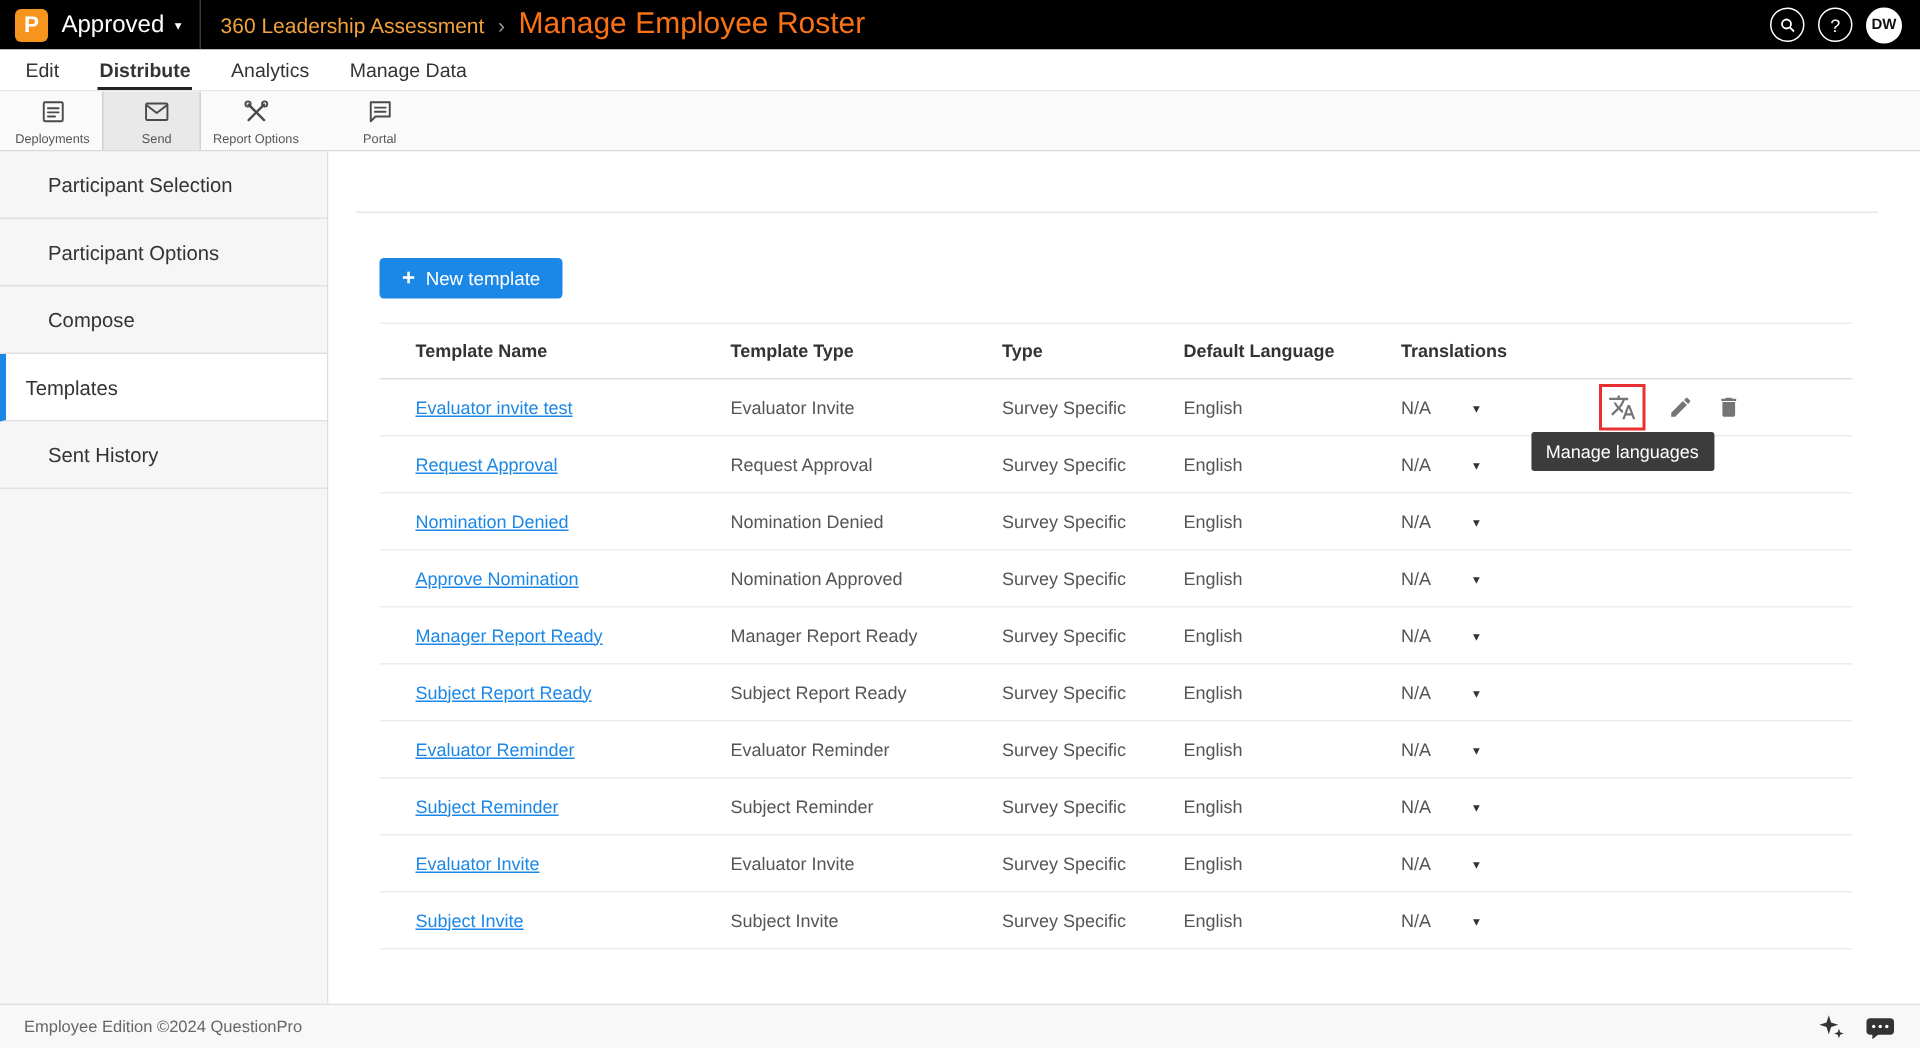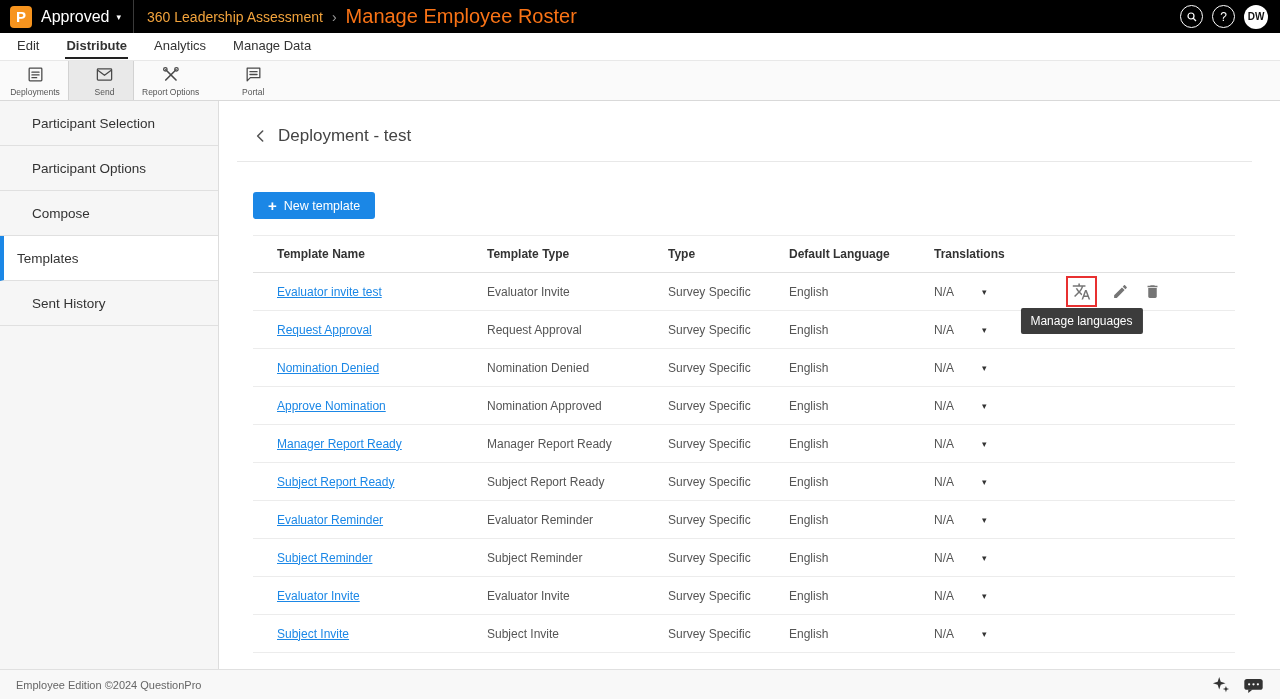--- a/index.html
+++ b/index.html
@@ -22,21 +22,21 @@
   .crumb-page { color: #f97316; font-size: 20px; }
   .topbar-right { margin-left: auto; display: flex; align-items: center; gap: 9px; }
   .circle-btn { width: 23px; height: 23px; border-radius: 50%; border: 1.5px solid #fff;
     display: flex; align-items: center; justify-content: center; background: transparent;
     color: #fff; font-size: 12px; cursor: pointer; padding: 0; }
   .avatar { width: 24px; height: 24px; border-radius: 50%; background: #fff; color: #111;
     font-size: 10px; font-weight: bold; display: flex; align-items: center;
     justify-content: center; cursor: pointer; }
 
   
-  .menubar { height: 28px; background: #fff; display: flex; align-items: flex-start;
+  .menubar { height: 28px; background: #fff; display: flex; align-items: center;
     gap: 25px; padding-left: 16px; border-bottom: 1px solid #e8e8e8; flex: 0 0 auto; }
   .menu-item { font-size: 13px; color: #333; cursor: pointer; padding: 5px 1px 4px;
     border-bottom: 2px solid transparent; }
   .menu-item.active { font-weight: bold; border-bottom: 2px solid #222; }
 
   
   .toolbar { height: 40px; background: #fafafa; border-bottom: 1px solid #d9d9d9;
     display: flex; align-items: stretch; padding-left: 2px; flex: 0 0 auto; }
   .tool-btn { min-width: 66px; padding: 4px 8px 3px; display: flex; flex-direction: column;
     align-items: center; justify-content: space-between; cursor: pointer;
@@ -179,28 +179,20 @@
 
     <aside class="sidebar">
       <div class="side-item">Participant Selection</div>
       <div class="side-item">Participant Options</div>
       <div class="side-item">Compose</div>
       <div class="side-item active">Templates</div>
       <div class="side-item">Sent History</div>
     </aside>
 
     <main class="main">
-      <div class="heading-row">
-        <button class="back-btn">
-          <svg width="16" height="16" viewBox="0 0 24 24">
-            <polyline points="14.5,4.5 7,12 14.5,19.5" fill="none" stroke="#555" stroke-width="2.4" stroke-linecap="round" stroke-linejoin="round"></polyline>
-          </svg>
-        </button>
-        <h1 class="page-heading">Deployment - test</h1>
-      </div>
       <div class="heading-divider"></div>
 
       <button class="new-template-btn">
         <span class="plus-glyph">+</span>
         <span>New template</span>
       </button>
 
       <div class="table">
         <div class="thead">
           <div class="cell col-name">Template Name</div>

